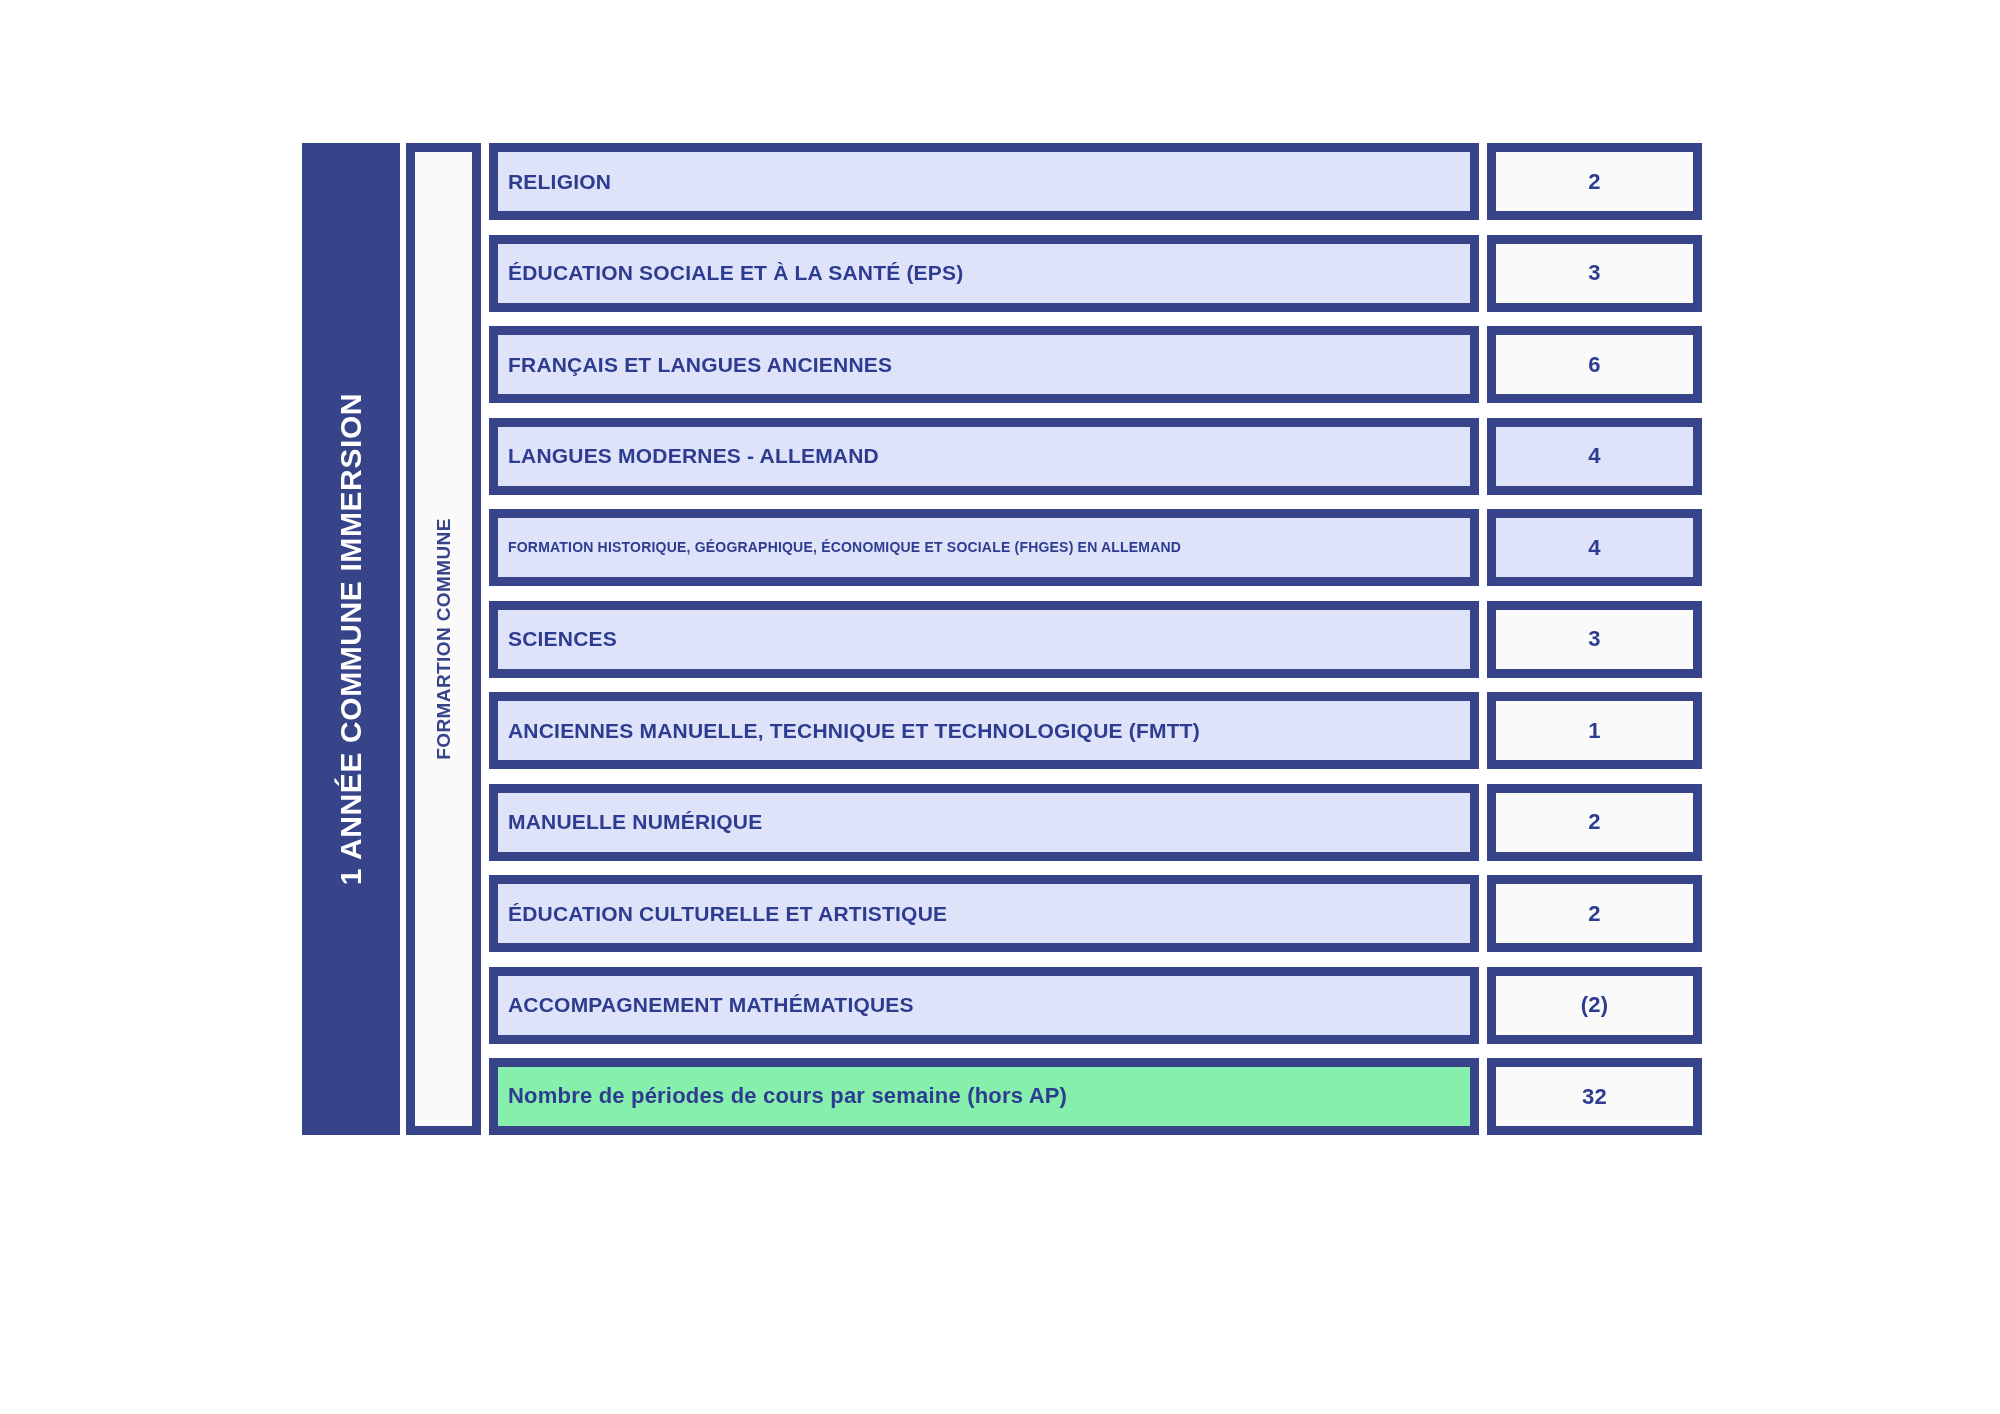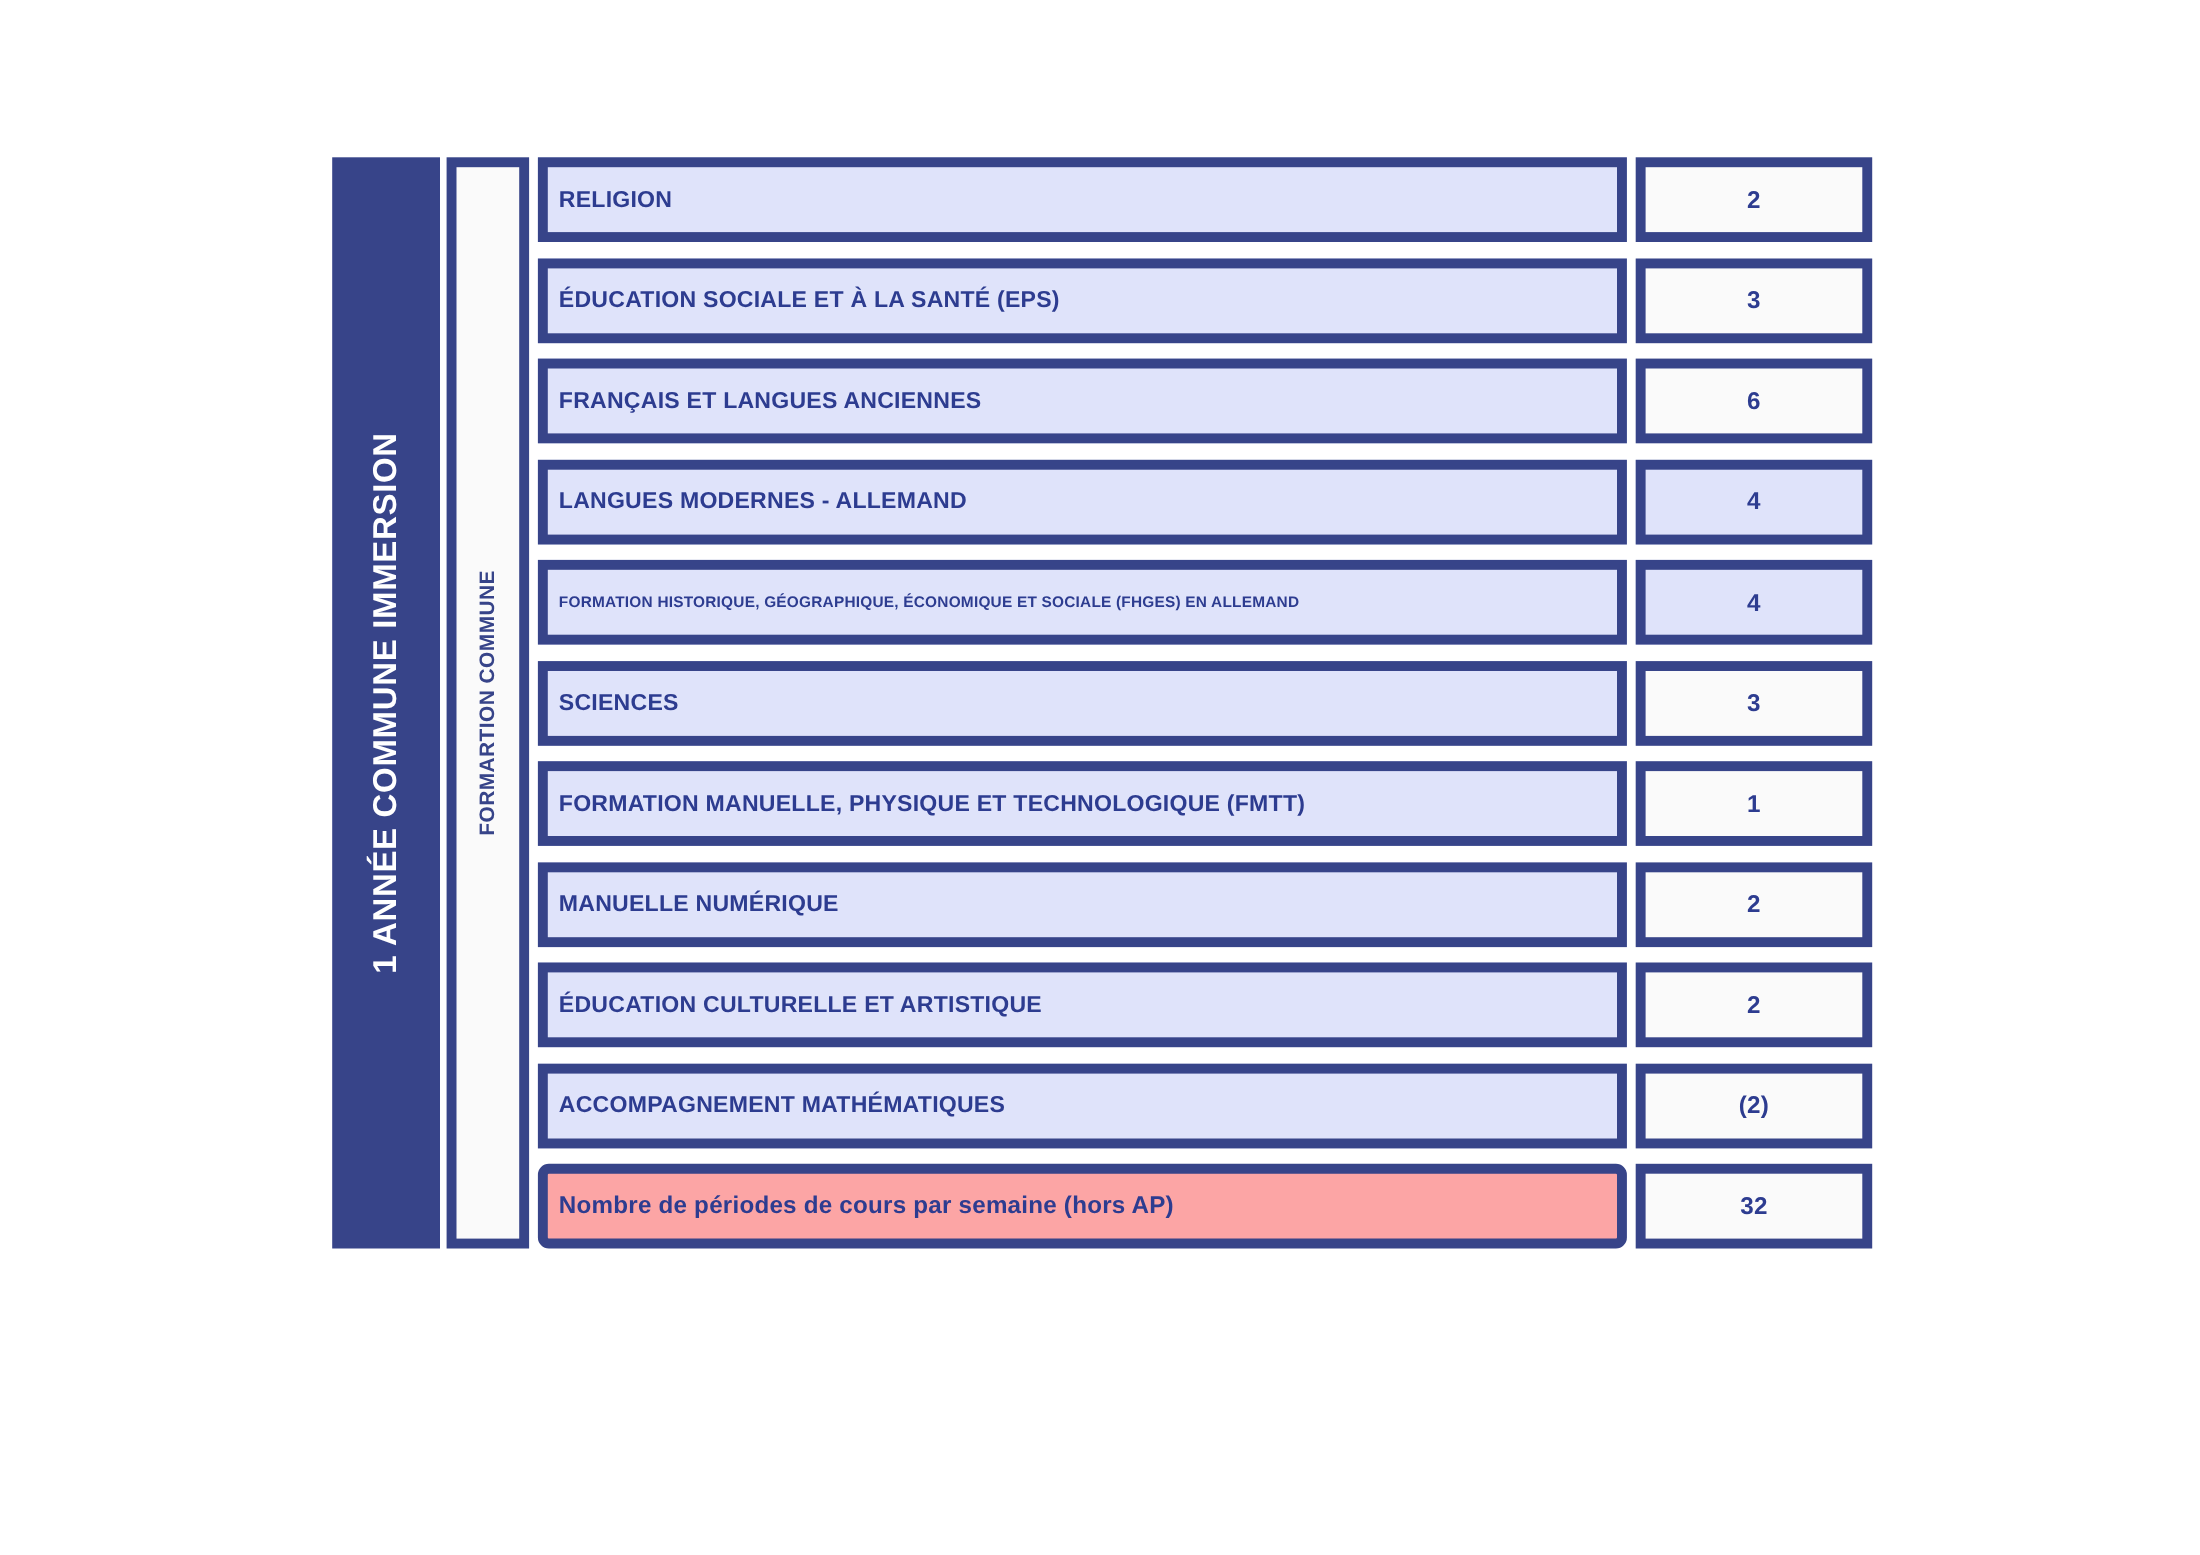--- a/index.html
+++ b/index.html
@@ -128,21 +128,21 @@
     font-weight: bold;
     letter-spacing: 0.2px;
   }
 
   
   .fill-lav  { background: #dfe3fa; }
   .fill-white{ background: #ffffff; }
   .fill-offw { background: #fafafa; }
 
   
-  .row.total .cell-subject { background: #fca5a5; border-radius: 10px; }
+  .row.total .cell-subject { background: #86efac; }
   .row.total .cell-subject .txt { font-size: 22px; }
 </style>
 </head>
 <body>
 
 <div id="page">
 
   <div id="grid">
 
     <div class="year-band">
@@ -207,21 +207,21 @@
           <div class="cell-subject fill-lav">
             <span class="txt">SCIENCES</span>
           </div>
           <div class="cell-gap"></div>
           <div class="cell-value fill-offw">
             <span class="txt">3</span>
           </div>
         </div>
         <div class="row">
           <div class="cell-subject fill-lav">
-            <span class="txt">FORMATION MANUELLE, PHYSIQUE ET TECHNOLOGIQUE (FMTT)</span>
+            <span class="txt">ANCIENNES MANUELLE, TECHNIQUE ET TECHNOLOGIQUE (FMTT)</span>
           </div>
           <div class="cell-gap"></div>
           <div class="cell-value fill-offw">
             <span class="txt">1</span>
           </div>
         </div>
         <div class="row">
           <div class="cell-subject fill-lav">
             <span class="txt">MANUELLE NUMÉRIQUE</span>
           </div>

